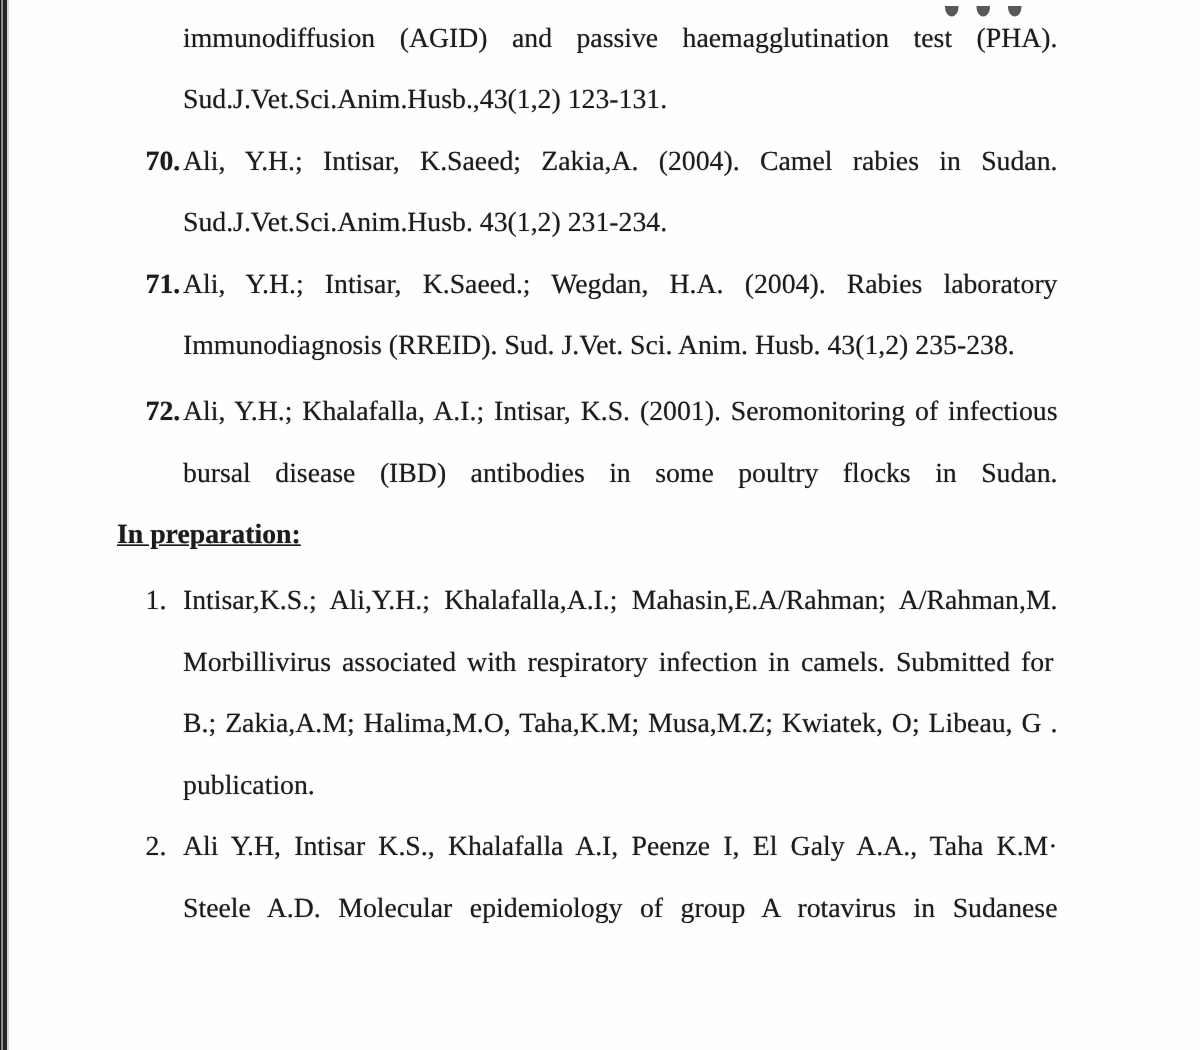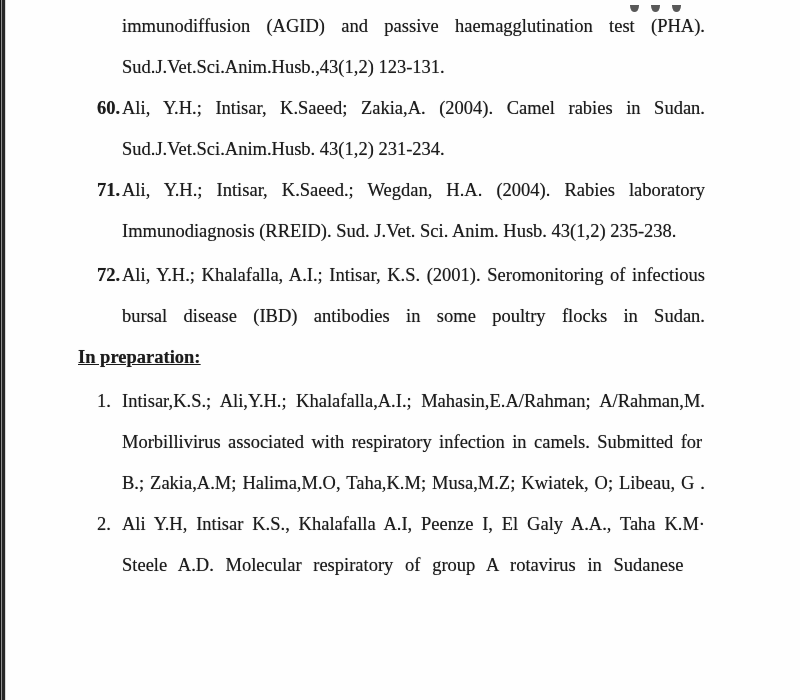--- a/index.html
+++ b/index.html
@@ -88,41 +88,42 @@
   </div>
 
   <div class="content">
 
     <div>
       <div class="line cont j"><span class="txt" style="word-spacing: 11.6745px;">immunodiffusion (AGID) and passive haemagglutination test (PHA).</span></div>
       <div class="line cont"><span class="txt">Sud.J.Vet.Sci.Anim.Husb.,43(1,2) 123-131.</span></div>
     </div>
 
     <div>
-      <div class="line j"><span class="num b">60.</span><span class="txt" style="word-spacing: 8.91319px;">Ali, Y.H.; Intisar, K.Saeed; Zakia,A. (2004). Camel rabies in Sudan.</span></div>
+      <div class="line j"><span class="num b">70.</span><span class="txt" style="word-spacing: 8.91319px;">Ali, Y.H.; Intisar, K.Saeed; Zakia,A. (2004). Camel rabies in Sudan.</span></div>
       <div class="line cont"><span class="txt">Sud.J.Vet.Sci.Anim.Husb. 43(1,2) 231-234.</span></div>
     </div>
 
     <div>
       <div class="line j"><span class="num b">71.</span><span class="txt" style="word-spacing: 9.48633px;">Ali, Y.H.; Intisar, K.Saeed.; Wegdan, H.A. (2004). Rabies laboratory</span></div>
       <div class="line cont"><span class="txt">Immunodiagnosis (RREID). Sud. J.Vet. Sci. Anim. Husb. 43(1,2) 235-238.</span></div>
     </div>
 
     <div class="mt">
       <div class="line j"><span class="num b">72.</span><span class="txt" style="word-spacing: 2.00347px;">Ali, Y.H.; Khalafalla, A.I.; Intisar, K.S. (2001). Seromonitoring of infectious</span></div>
       <div class="line cont j"><span class="txt" style="word-spacing: 11.684px;">bursal disease (IBD) antibodies in some poultry flocks in Sudan.</span></div>
     </div>
 
     <div class="heading-line"><span class="heading-text">In preparation:</span></div>
 
     <div class="mt">
       <div class="line j"><span class="num">1.</span><span class="txt" style="word-spacing: 4.84766px;">Intisar,K.S.; Ali,Y.H.; Khalafalla,A.I.; Mahasin,E.A/Rahman; A/Rahman,M.</span></div>
       <div class="line cont j"><span class="txt" style="word-spacing: 2.72396px;">Morbillivirus associated with respiratory infection in camels.  Submitted for</span></div>
       <div class="line cont j"><span class="txt" style="word-spacing: 1.36111px;">B.; Zakia,A.M; Halima,M.O, Taha,K.M; Musa,M.Z; Kwiatek, O; Libeau, G .</span></div>
+      <div class="line cont"><span class="txt">publication.</span></div>
     </div>
 
     <div>
       <div class="line j"><span class="num">2.</span><span class="txt" style="word-spacing: 4.19141px;">Ali Y.H, Intisar K.S., Khalafalla A.I, Peenze I, El Galy A.A., Taha K.M·</span></div>
-      <div class="line cont j"><span class="txt" style="word-spacing: 7.06076px;">Steele A.D. Molecular respiratory of group A rotavirus in Sudanese</span></div>
+      <div class="line cont j"><span class="txt" style="word-spacing: 7.06076px;">Steele A.D. Molecular epidemiology of group A rotavirus in Sudanese</span></div>
     </div>
 
   </div>
 </div>
 
 </body></html>

